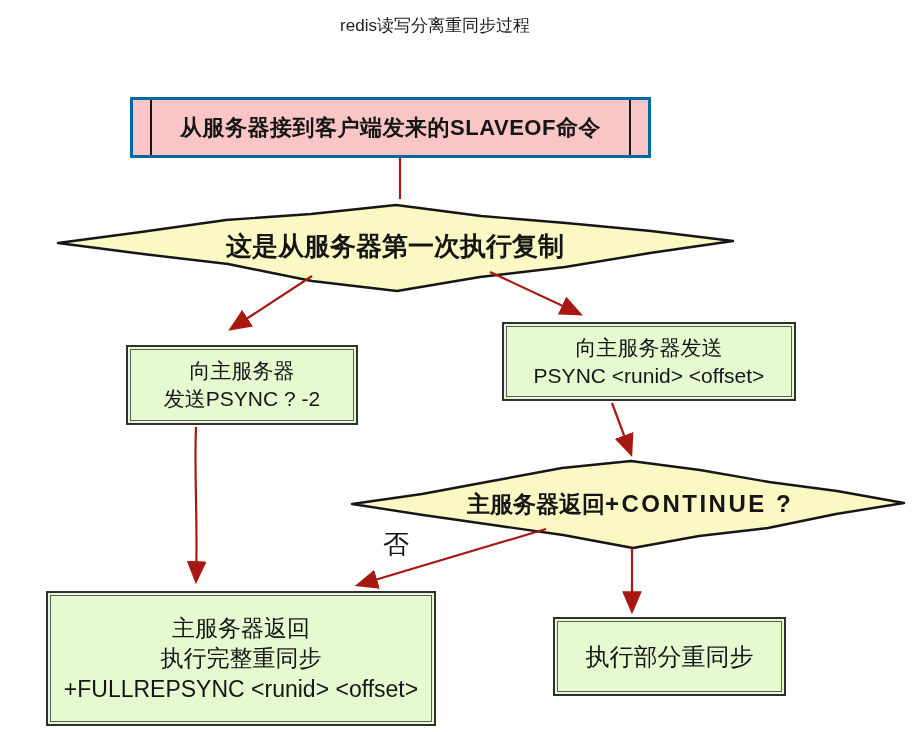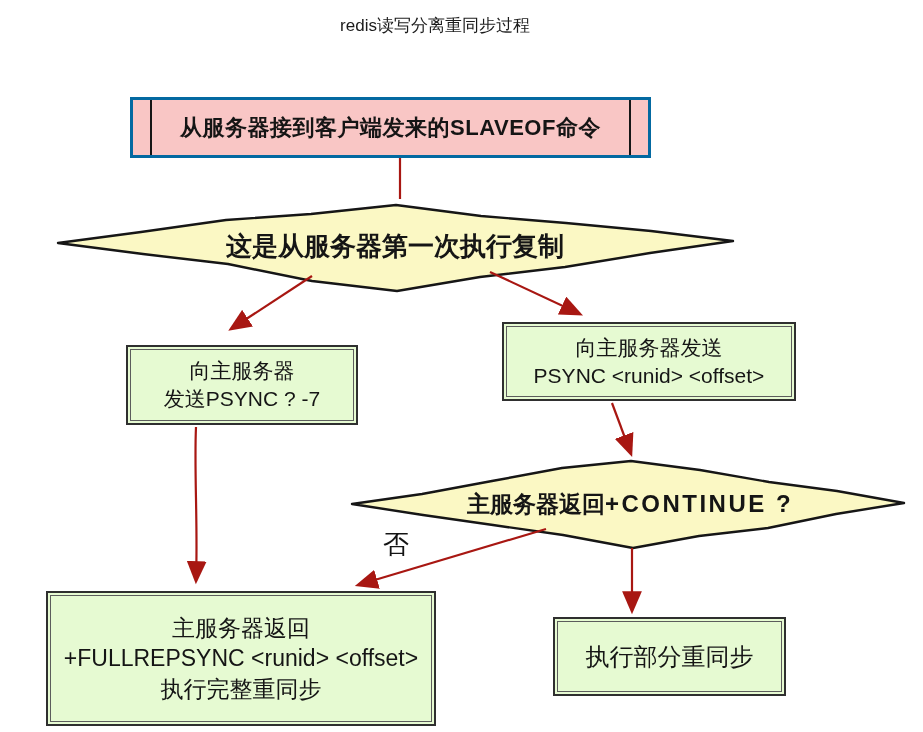--- a/index.html
+++ b/index.html
@@ -89,42 +89,42 @@
 
   <div class="predef">
     <div class="lbl">从服务器接到客户端发来的SLAVEOF命令</div>
   </div>
 
   <div class="dlabel d1-label">这是从服务器第一次执行复制</div>
 
   <div class="pbox b-psync1">
     <div class="inner">
       <div>向主服务器</div>
-      <div>发送PSYNC ? -7</div>
+      <div>发送PSYNC ? -2</div>
     </div>
   </div>
 
   <div class="pbox b-psync2">
     <div class="inner">
       <div>向主服务器发送</div>
       <div>PSYNC &lt;runid&gt; &lt;offset&gt;</div>
     </div>
   </div>
 
   <div class="dlabel d2-label">
     <span>主服务器返回</span><span class="latin">+CONTINUE ?</span>
   </div>
 
   <div class="no-label">否</div>
 
   <div class="pbox b-full">
     <div class="inner">
       <div>主服务器返回</div>
+      <div>执行完整重同步</div>
       <div>+FULLREPSYNC &lt;runid&gt; &lt;offset&gt;</div>
-      <div>执行完整重同步</div>
     </div>
   </div>
 
   <div class="pbox b-part">
     <div class="inner">
       <div>执行部分重同步</div>
     </div>
   </div>
 
 </div>

